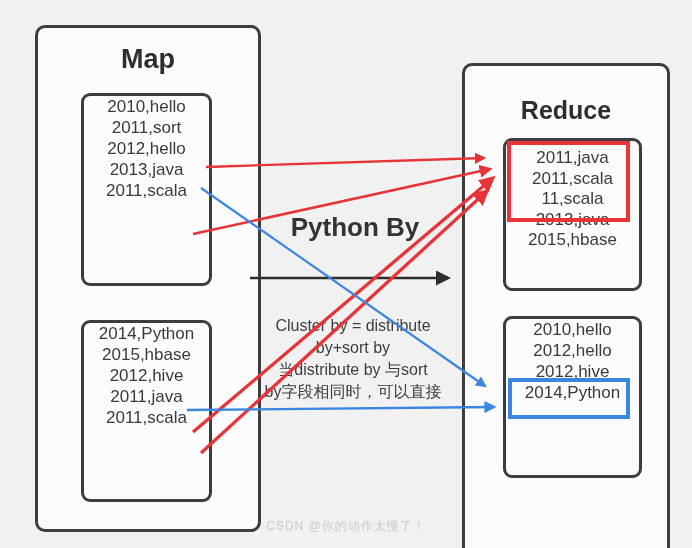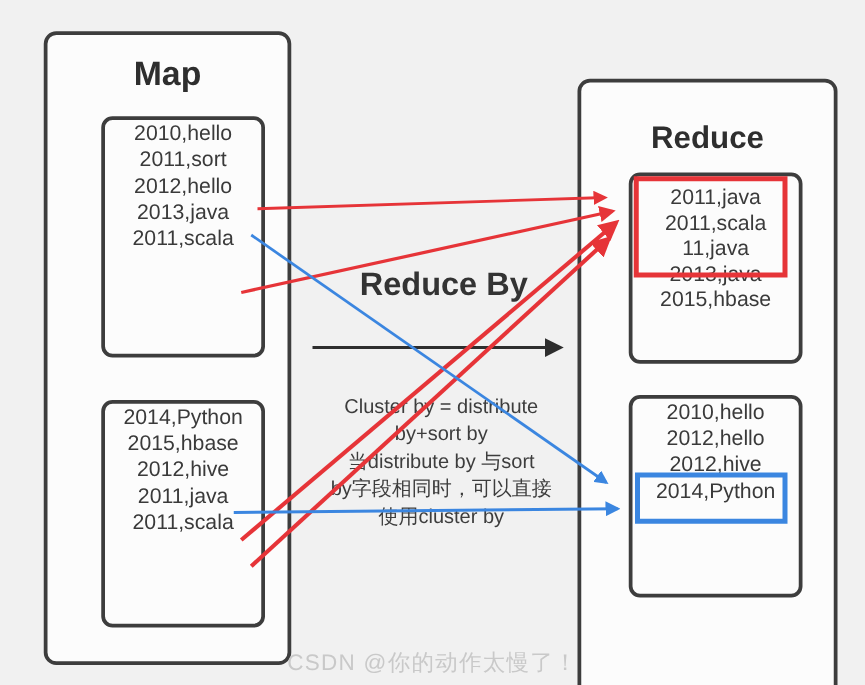--- a/index.html
+++ b/index.html
@@ -4,21 +4,21 @@
 <style>
   html,body{margin:0;padding:0;}
   #stage{
     position:relative;width:692px;height:548px;background:#f1f1f1;
     font-family:"Liberation Sans",sans-serif;overflow:hidden;
   }
   .panel{
     position:absolute;background:#fcfcfc;border:3px solid #3d3d3d;
     border-radius:10px;box-sizing:border-box;z-index:1;
   }
-  #map-panel{left:35px;top:25px;width:198px;height:507px;}
+  #map-panel{left:35px;top:25px;width:226px;height:507px;}
   #reduce-panel{left:462px;top:63px;width:208px;height:528px;}
   .panel-title{
     position:absolute;left:0;width:100%;text-align:center;
     font-weight:bold;color:#2e2e2e;z-index:2;
   }
   #map-title{top:16px;font-size:27px;}
   #reduce-title{top:30px;font-size:25px;}
   .subbox{
     position:absolute;border:3px solid #3d3d3d;border-radius:9px;
     box-sizing:border-box;background:#fcfcfc;z-index:2;
@@ -35,21 +35,21 @@
   #center-title{
     position:absolute;left:250px;top:212px;width:210px;text-align:center;
     font-size:26px;font-weight:bold;color:#333;z-index:2;
   }
   #center-note{
     position:absolute;left:244px;top:315px;width:218px;text-align:center;
     font-size:16px;line-height:22px;color:#3d3d3d;z-index:2;
   }
   #watermark{
     position:absolute;left:0;top:518px;width:100%;text-align:center;
-    font-size:18px;color:#c9c9c9;letter-spacing:1px;z-index:3;
+    font-size:12px;color:#c9c9c9;letter-spacing:1px;z-index:3;
   }
   #arrow-layer{position:absolute;left:0;top:0;z-index:6;pointer-events:none;}
 </style>
 </head>
 <body>
 
 <div id="stage">
 
   <div class="panel" id="map-panel">
     <div class="panel-title" id="map-title">Map</div>
@@ -67,42 +67,41 @@
       <div>2011,java</div>
       <div>2011,scala</div>
     </div>
   </div>
 
   <div class="panel" id="reduce-panel">
     <div class="panel-title" id="reduce-title">Reduce</div>
     <div class="subbox" id="reduce-box1">
       <div>2011,java</div>
       <div>2011,scala</div>
-      <div>11,java</div>
+      <div>11,scala</div>
       <div>2013,java</div>
       <div>2015,hbase</div>
     </div>
     <div class="subbox" id="reduce-box2">
       <div>2010,hello</div>
       <div>2012,hello</div>
       <div>2012,hive</div>
       <div>2014,Python</div>
     </div>
   </div>
 
   <div class="hl-rect" id="red-rect"></div>
   <div class="hl-rect" id="blue-rect"></div>
 
-  <div id="center-title">Reduce By</div>
+  <div id="center-title">Python By</div>
   <div id="center-note">
     <div>Cluster by = distribute</div>
     <div>by+sort by</div>
     <div>当distribute by 与sort</div>
     <div>by字段相同时，可以直接</div>
-    <div>使用cluster by</div>
   </div>
 
   <div id="watermark">CSDN @你的动作太慢了！</div>
 
   <svg id="arrow-layer" width="692" height="548" viewBox="0 0 692 548">
     <defs>
       <marker id="arr-red" viewBox="0 0 10 10" refX="8" refY="5" markerWidth="5" markerHeight="5" orient="auto">
         <path d="M0,0 L10,5 L0,10 z" fill="#e63438"></path>
       </marker>
       <marker id="arr-blue" viewBox="0 0 10 10" refX="8" refY="5" markerWidth="5" markerHeight="5" orient="auto">

